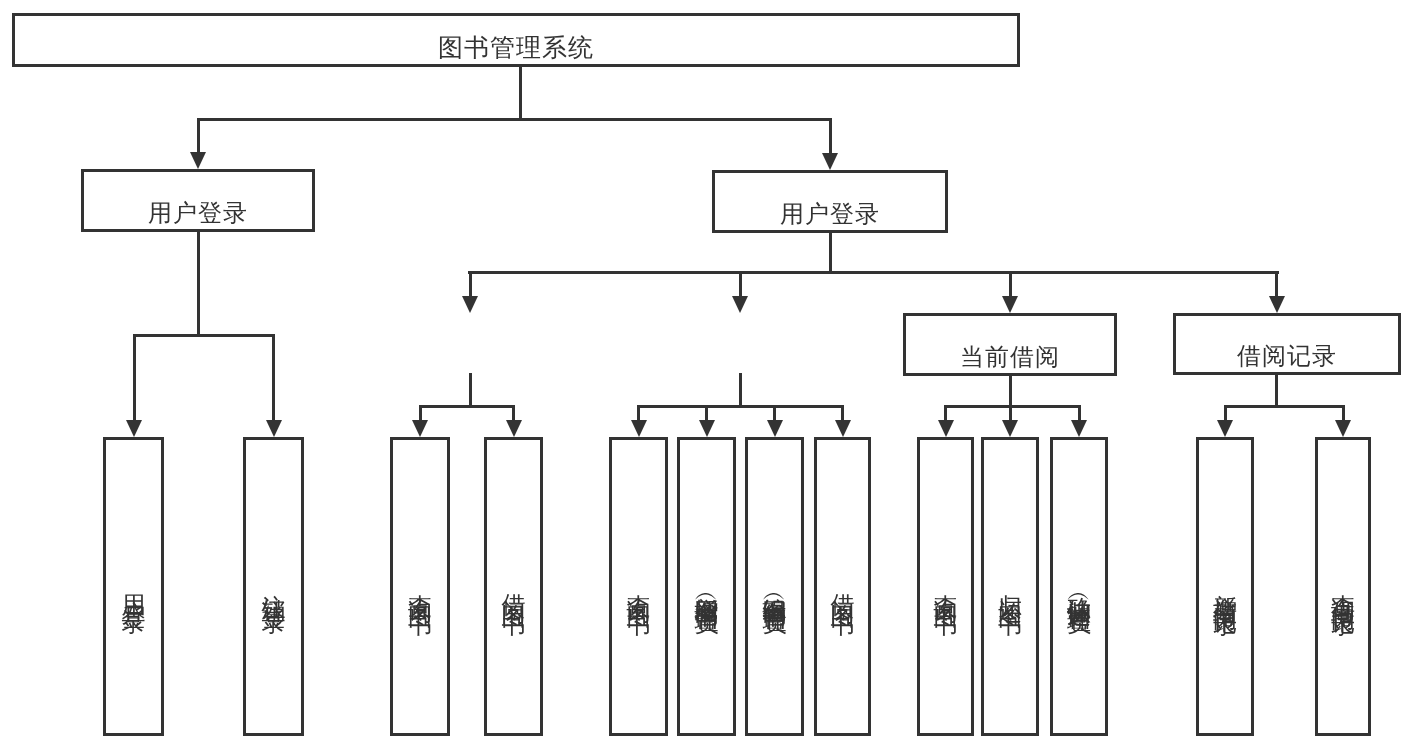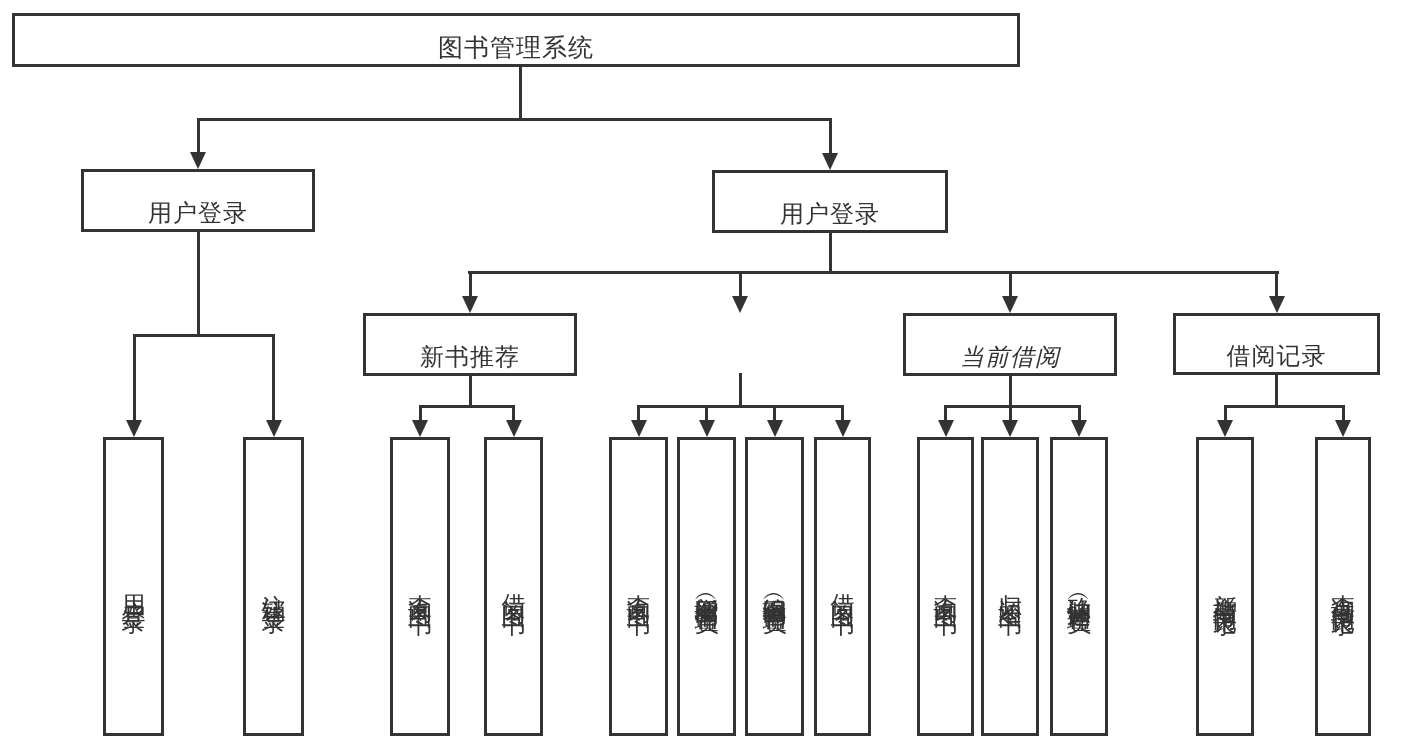--- a/index.html
+++ b/index.html
@@ -95,27 +95,24 @@
   <div class="hline" style="left:468px; top:271px; width:811px;"></div>
   <div class="vline" style="left:469px; top:271px; height:25px;"></div>
   <div class="arrow" style="left:462px; top:296px;"></div>
   <div class="vline" style="left:739px; top:271px; height:25px;"></div>
   <div class="arrow" style="left:732px; top:296px;"></div>
   <div class="vline" style="left:1009px; top:271px; height:25px;"></div>
   <div class="arrow" style="left:1002px; top:296px;"></div>
   <div class="vline" style="left:1275px; top:271px; height:25px;"></div>
   <div class="arrow" style="left:1269px; top:296px;"></div>
 
-  <div class="hbox" style="left:363px; top:313px; width:214px; height:63px;">
-    <span>新书推荐</span>
-  </div>
-  <div class="hbox" style="left:903px; top:313px; width:214px; height:63px;font-style:italic;">
+  <div class="hbox" style="left:903px; top:313px; width:214px; height:63px;">
     <span>当前借阅</span>
   </div>
-  <div class="hbox" style="left:1173px; top:313px; width:207px; height:62px;">
+  <div class="hbox" style="left:1173px; top:313px; width:228px; height:62px;">
     <span>借阅记录</span>
   </div>
 
   <div class="vline" style="left:469px; top:373px; height:35px;"></div>
   <div class="hline" style="left:419px; top:405px; width:96px;"></div>
   <div class="vline" style="left:419px; top:405px; height:15px;"></div>
   <div class="arrow" style="left:412px; top:420px;"></div>
   <div class="vline" style="left:512px; top:405px; height:15px;"></div>
   <div class="arrow" style="left:506px; top:420px;"></div>
 

